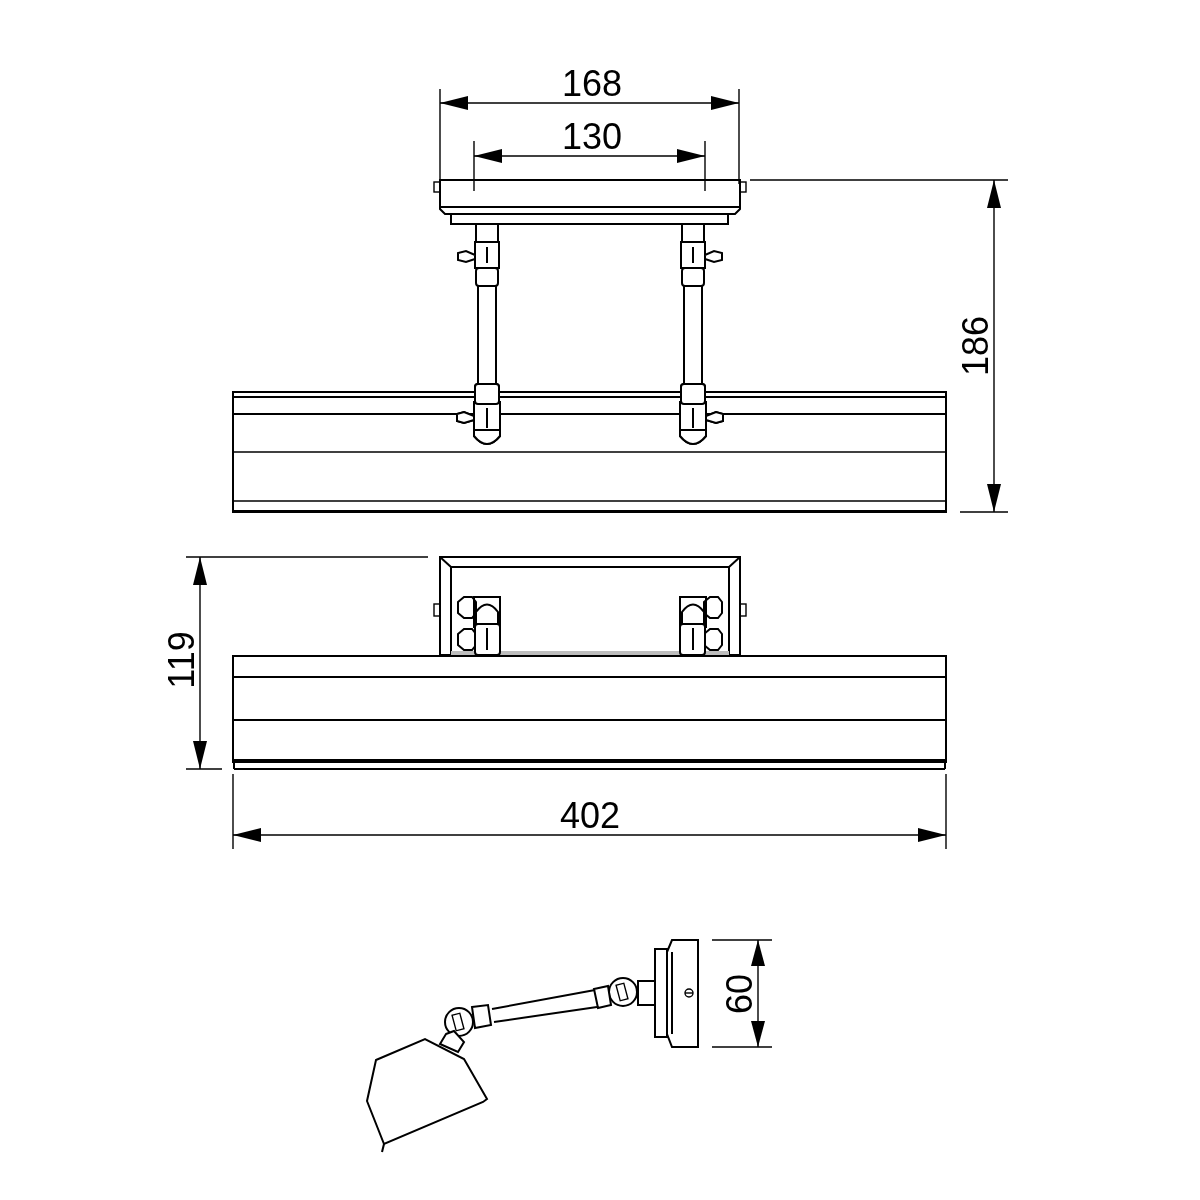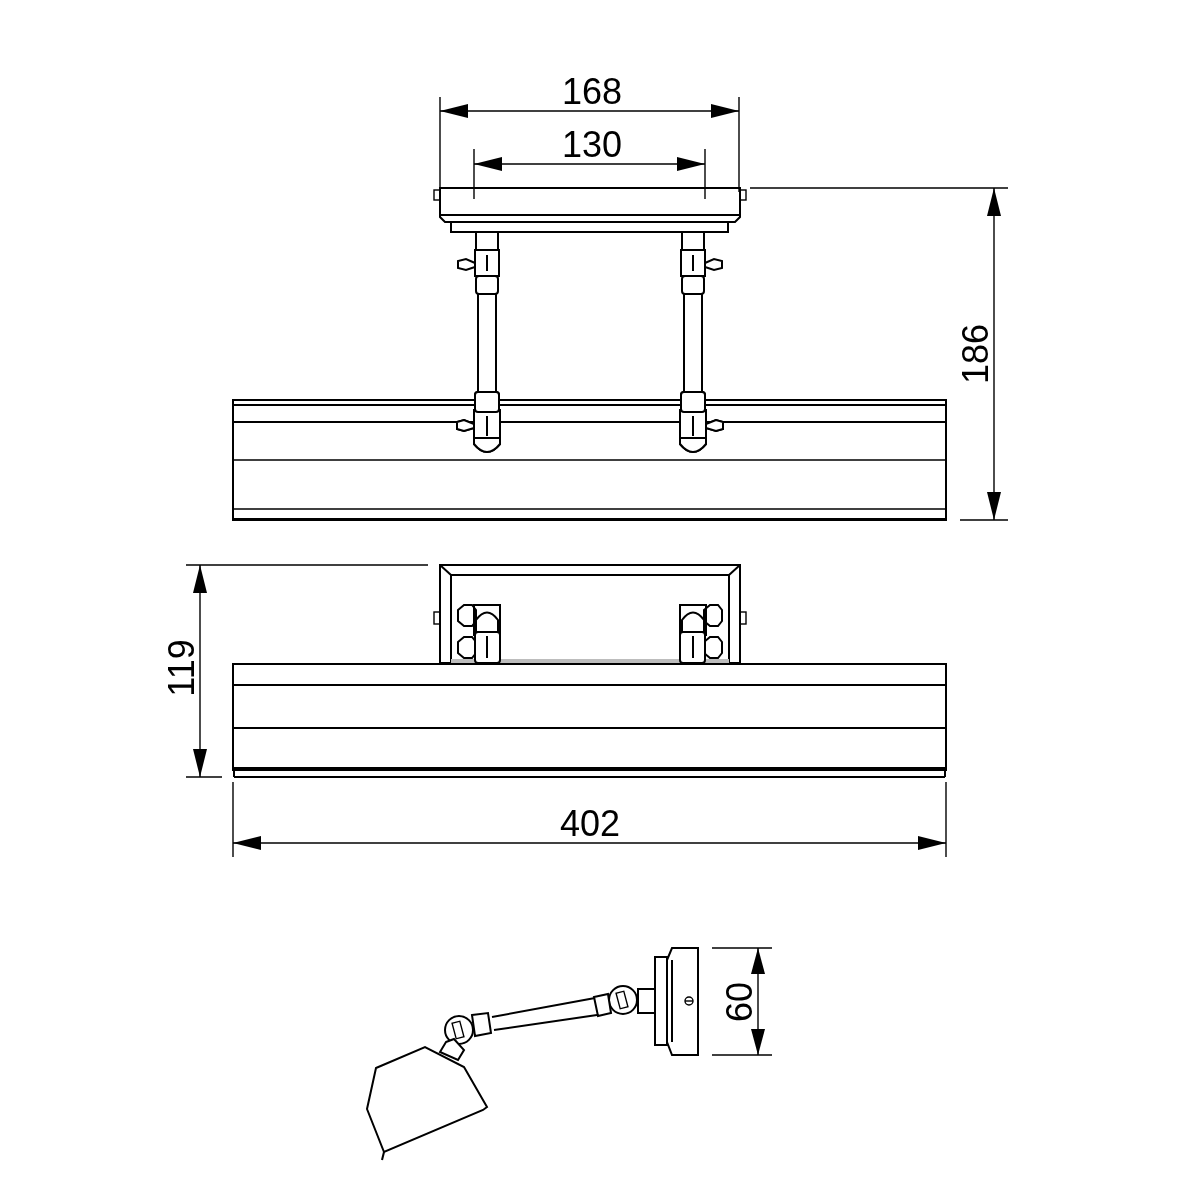--- a/index.html
+++ b/index.html
@@ -1,17 +1,17 @@
 <!DOCTYPE html>
 <html><head>
 <meta charset="utf-8">
 <style>
   html, body { margin: 0; padding: 0; background: #ffffff; }
   body { width: 1200px; height: 1200px; overflow: hidden; }
-  #drawing { position: absolute; left: 0; top: 12px; width: 1200px; height: 940px; }
+  #drawing { position: absolute; left: 0; top: 4px; width: 1200px; height: 940px; }
   svg { display: block; }
   .ln { stroke: #000; stroke-width: 2; fill: none; }
   .thin { stroke: #000; stroke-width: 1.4; fill: none; }
   .fillw { fill: #fff; stroke: #000; stroke-width: 2; }
   .arrow { fill: #000; stroke: none; }
   .dimtext { font-family: "Liberation Sans", sans-serif; font-size: 36px; fill: #000; }
   .grey { fill: #bdbdbd; stroke: none; }
 </style>
 </head>
 <body>

